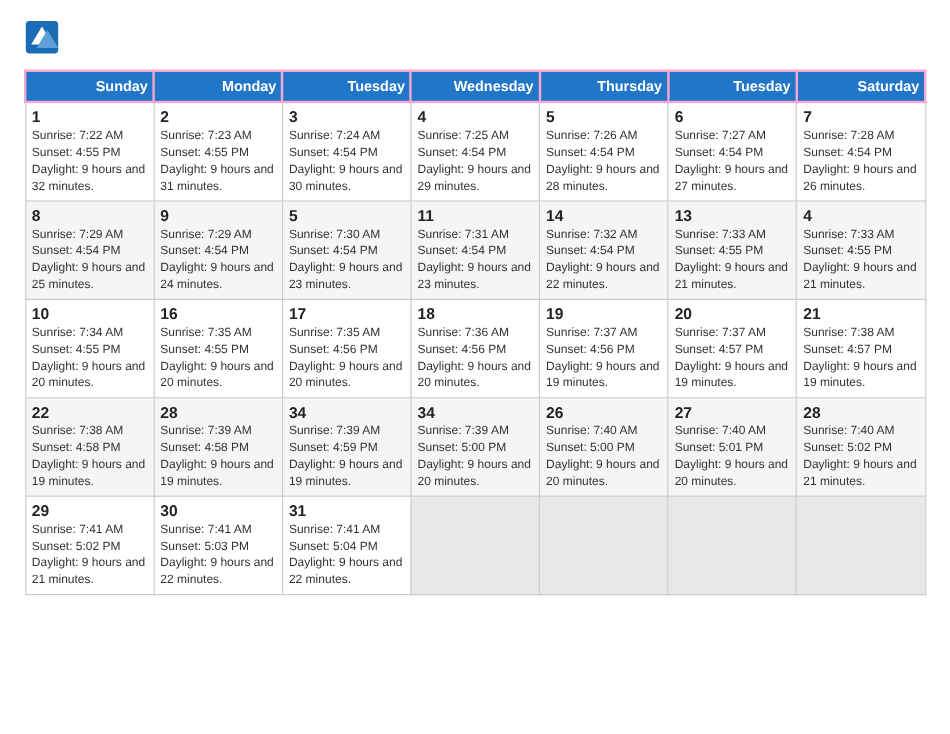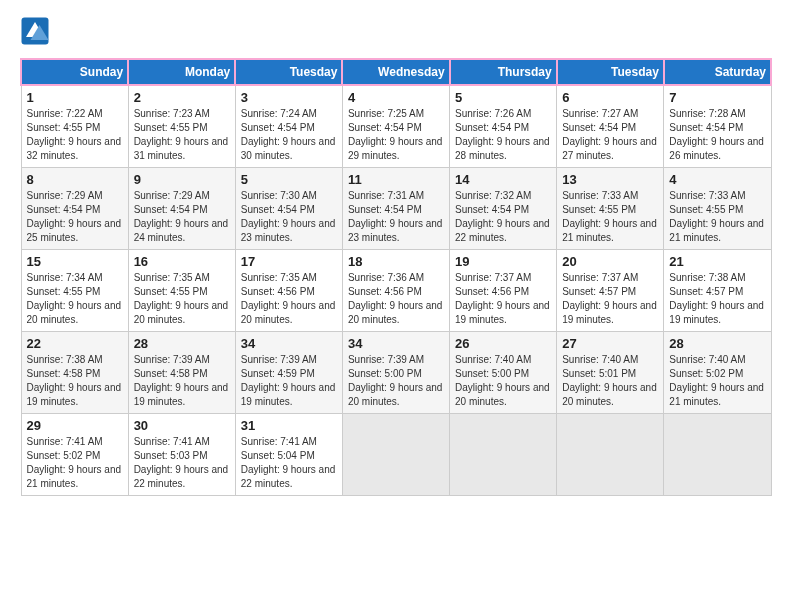--- a/index.html
+++ b/index.html
@@ -189,21 +189,21 @@
         <span class="day-num">13</span>
         <span class="day-info">Sunrise: 7:33 AM<br>Sunset: 4:55 PM<br>Daylight: 9 hours and 21 minutes.</span>
       </td>
           <td>
         <span class="day-num">4</span>
         <span class="day-info">Sunrise: 7:33 AM<br>Sunset: 4:55 PM<br>Daylight: 9 hours and 21 minutes.</span>
       </td>
         </tr>
         <tr>
           <td>
-        <span class="day-num">15</span>
+        <span class="day-num">10</span>
         <span class="day-info">Sunrise: 7:34 AM<br>Sunset: 4:55 PM<br>Daylight: 9 hours and 20 minutes.</span>
       </td>
           <td>
         <span class="day-num">16</span>
         <span class="day-info">Sunrise: 7:35 AM<br>Sunset: 4:55 PM<br>Daylight: 9 hours and 20 minutes.</span>
       </td>
           <td>
         <span class="day-num">17</span>
         <span class="day-info">Sunrise: 7:35 AM<br>Sunset: 4:56 PM<br>Daylight: 9 hours and 20 minutes.</span>
       </td>

